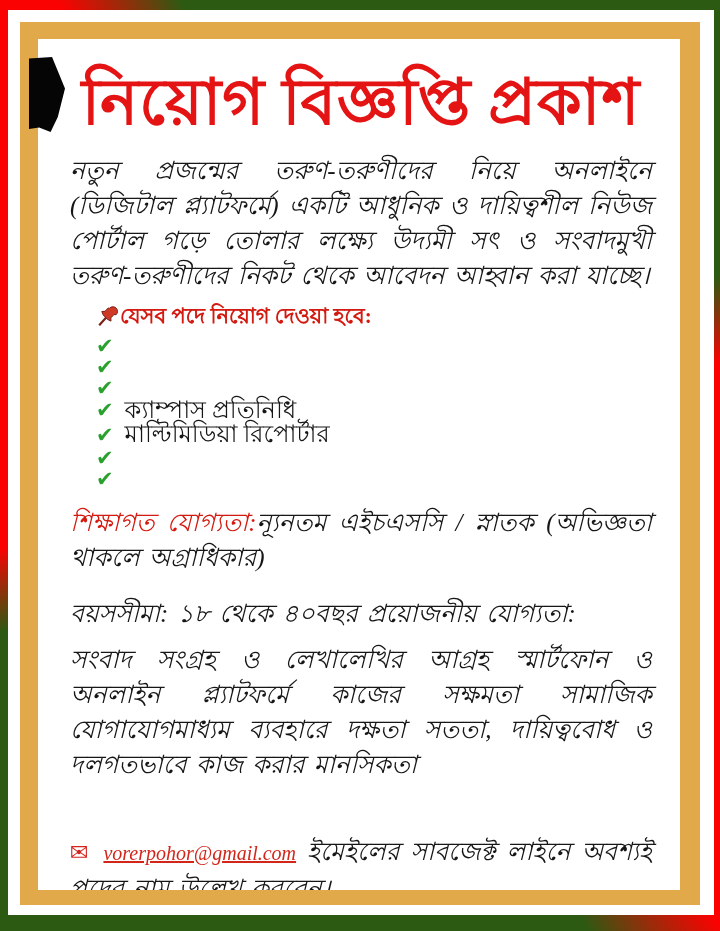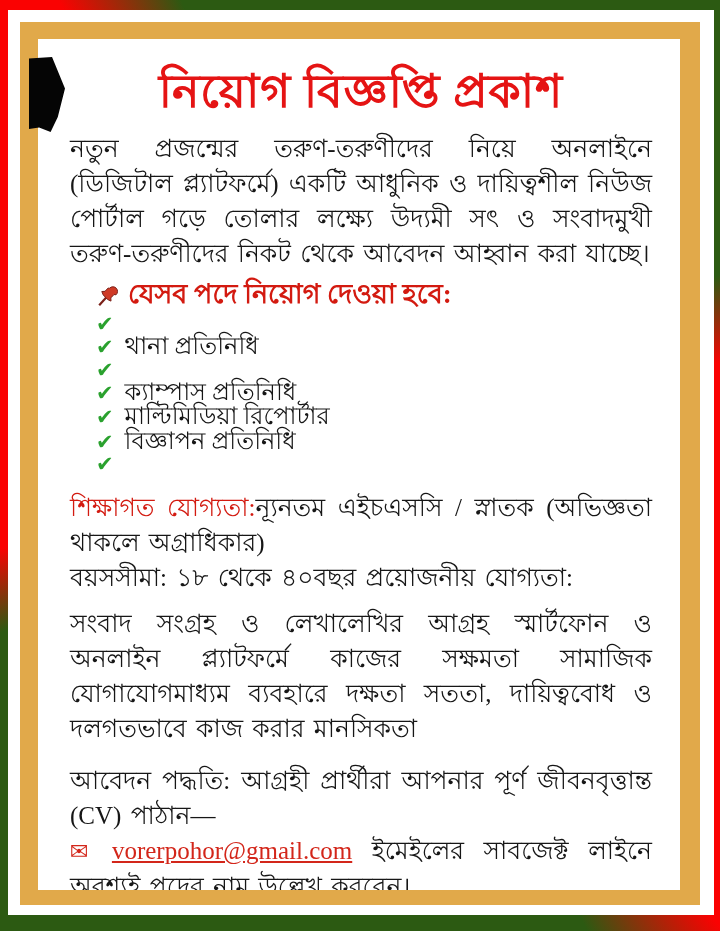--- a/index.html
+++ b/index.html
@@ -46,67 +46,67 @@
   
   .bookmark{
     position:absolute;left:29px;top:57px;width:36px;height:75px;
     background:#050505;z-index:5;
     clip-path:polygon(0 2%,64% 0,100% 42%,80% 80%,60% 100%,28% 94%,0 96%);
   }
 
   
   .title{
     color:var(--title-red);
-    font-size:46px;line-height:1.18;font-weight:bold;
+    font-size:64px;line-height:1.18;font-weight:bold;
     text-align:center;letter-spacing:1px;
     margin:4px 0 12px;
   }
   p.body-text{
     color:var(--text-black);
     font-size:25px;line-height:35px;
-    text-align:justify;word-spacing:3px;
+    text-align:justify;word-spacing:3px;font-style:italic;
   }
   .intro{margin-bottom:6px;}
 
   .positions-heading{
-    display:flex;align-items:center;gap:8px;
+    display:flex;align-items:center;
     margin:2px 0 2px 26px;
     color:var(--heading-red);
-    font-size:27px;line-height:34px;font-weight:bold;
+    font-size:21px;line-height:34px;font-weight:bold;
   }
   .positions-list{
     list-style:none;margin-left:26px;
   }
   .positions-list li{
     display:flex;align-items:center;gap:11px;
     font-size:24px;line-height:24.5px;color:var(--text-black);
   }
   .check{
     color:var(--check-green);
     font-size:21px;line-height:1;
     font-family:"DejaVu Sans",sans-serif;
     transform:translateY(1px);
   }
   .pin-icon{display:inline-block;width:24px;height:24px;flex:0 0 auto;}
 
   .education{margin-top:16px;font-size:25px;line-height:30px;}
   .education .label{color:var(--heading-red);}
-  .age-line{font-size:25px;line-height:30px;}
+  .age-line{font-size:25px;line-height:30px;margin-top:21px;}
   .requirements{font-size:24px;line-height:27px;margin-top:11px;}
 
   .application{margin-top:17px;font-size:24px;line-height:27.5px;}
   .envelope{
     color:var(--email-red);
     font-family:"DejaVu Sans",sans-serif;
     font-size:22px;margin-right:4px;
   }
   .email-link{
     color:var(--email-red);
     text-decoration:underline;
-    font-size:25px;
+    font-size:20px;
     cursor:pointer;
   }
 </style>
 </head>
 <body>
 
 <div class="page">
 
   <div class="frame-outer"></div>
   <div class="frame-white"></div>
@@ -128,51 +128,49 @@
       </span>
       <span>যেসব পদে নিয়োগ দেওয়া হবে:</span>
     </div>
 
     <ul class="positions-list">
       <li>
         <span class="check">✔</span>
       </li>
       <li>
         <span class="check">✔</span>
-        <span>থানা প্রতিনিধি</span>
       </li>
       <li>
         <span class="check">✔</span>
       </li>
       <li>
         <span class="check">✔</span>
         <span>ক্যাম্পাস প্রতিনিধি</span>
       </li>
       <li>
         <span class="check">✔</span>
         <span>মাল্টিমিডিয়া রিপোর্টার</span>
       </li>
       <li>
         <span class="check">✔</span>
-        <span>বিজ্ঞাপন প্রতিনিধি</span>
       </li>
       <li>
         <span class="check">✔</span>
       </li>
     </ul>
 
     <p class="body-text education">
       <span class="label">শিক্ষাগত যোগ্যতা:</span><span>ন্যূনতম এইচএসসি / স্নাতক (অভিজ্ঞতা থাকলে অগ্রাধিকার)</span>
     </p>
 
     <p class="body-text age-line">বয়সসীমা: ১৮ থেকে ৪০বছর প্রয়োজনীয় যোগ্যতা:</p>
 
     <p class="body-text requirements">সংবাদ সংগ্রহ ও লেখালেখির আগ্রহ স্মার্টফোন ও অনলাইন প্ল্যাটফর্মে কাজের সক্ষমতা সামাজিক যোগাযোগমাধ্যম ব্যবহারে দক্ষতা সততা, দায়িত্ববোধ ও দলগতভাবে কাজ করার মানসিকতা</p>
 
     <p class="body-text application">
-      <span>আবেদন পদ্ধতি: আগ্রহী প্রার্থীরা আপনার পূর্ণ জীবনবৃত্তান্ত (CV) পাঠান—</span><br>
+      <br>
       <span class="envelope">✉</span>
       <span class="email-link">vorerpohor@gmail.com</span>
       <span>ইমেইলের সাবজেক্ট লাইনে অবশ্যই পদের নাম উল্লেখ করবেন।</span>
     </p>
 
   </div>
 </div>
 
 </body></html>

